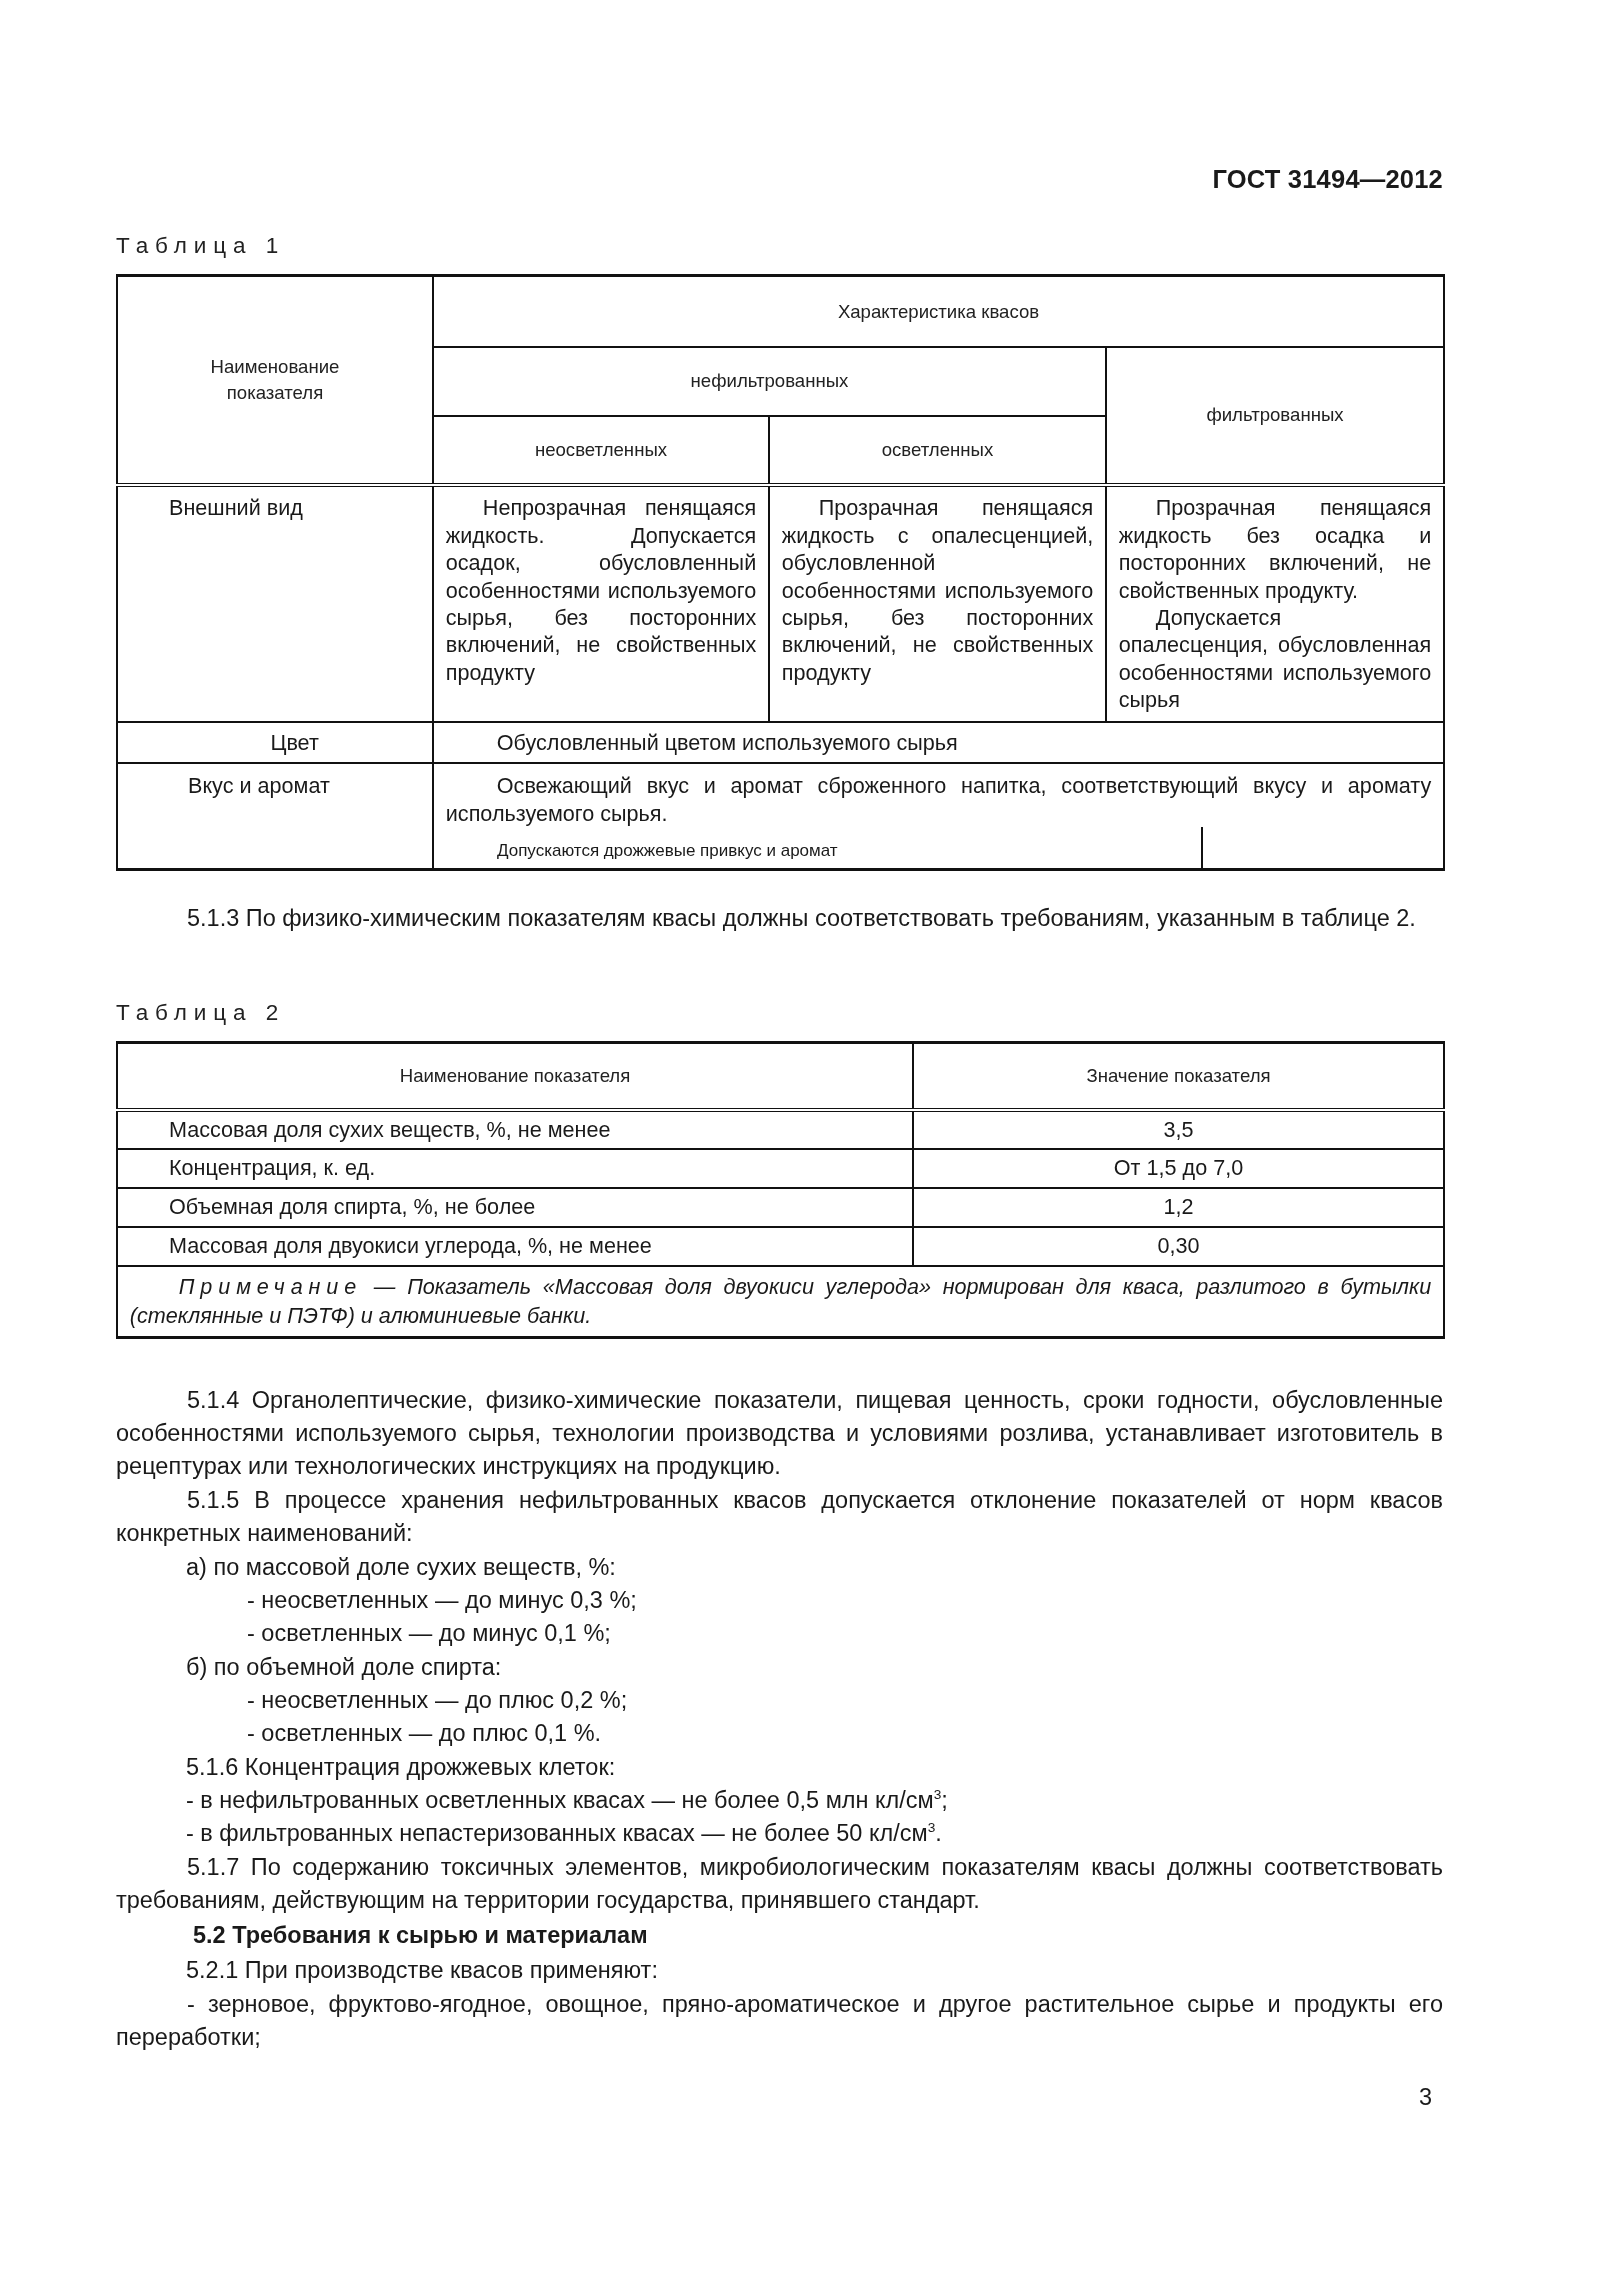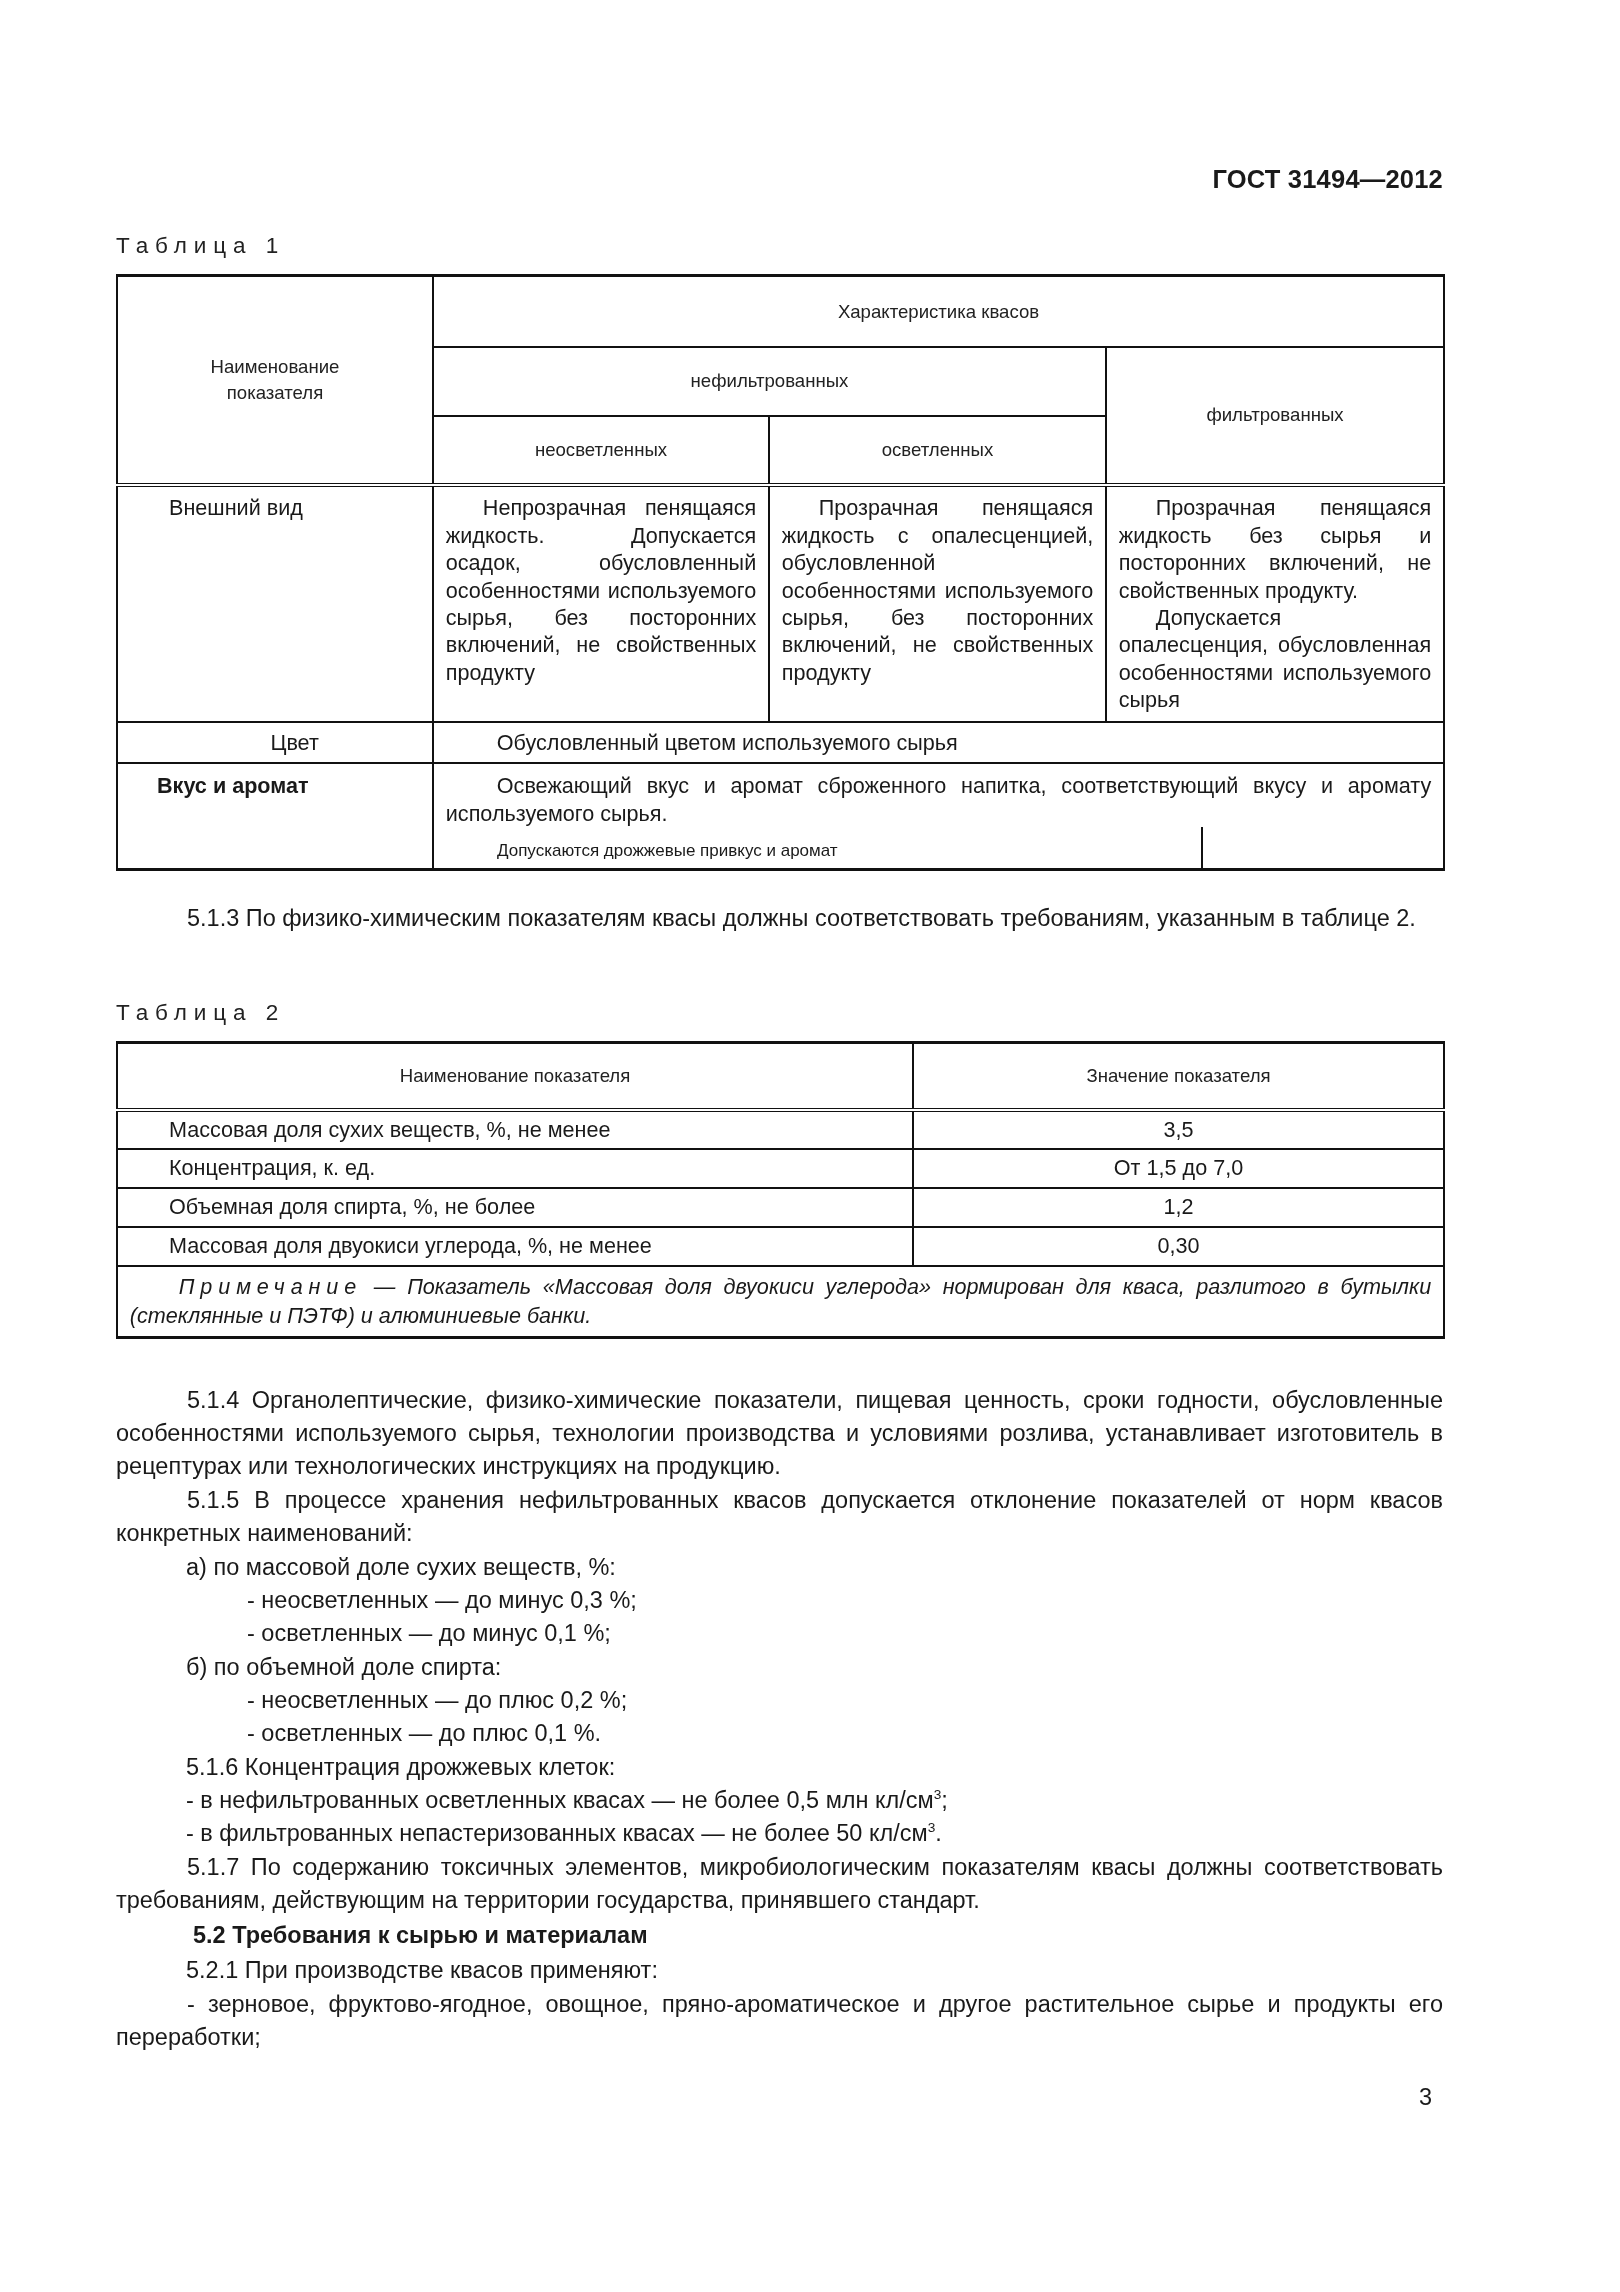--- a/index.html
+++ b/index.html
@@ -59,31 +59,31 @@
   </tr>
   <tr>
     <td class="lbl" style="padding-left:51px;">Внешний вид</td>
     <td>
           <div class="cell-txt" style="padding-top:7.8px;padding-bottom:33px;"><span class="ind"></span><span>Непрозрачная пенящаяся жидкость. Допускается осадок, обусловленный особенностями используемого сырья, без посторонних включений, не свойственных продукту</span></div>
         </td>
     <td>
           <div class="cell-txt"><span class="ind"></span><span>Прозрачная пенящаяся жидкость с опалесценцией, обусловленной особенностями используемого сырья, без посторонних включений, не свойственных продукту</span></div>
         </td>
     <td>
-          <div class="cell-txt"><span class="ind"></span><span>Прозрачная пенящаяся жидкость без сырья и посторонних включений, не свойственных продукту.</span><br><span class="ind"></span><span>Допускается опалесценция, обусловленная особенностями используемого сырья</span></div>
+          <div class="cell-txt"><span class="ind"></span><span>Прозрачная пенящаяся жидкость без осадка и посторонних включений, не свойственных продукту.</span><br><span class="ind"></span><span>Допускается опалесценция, обусловленная особенностями используемого сырья</span></div>
         </td>
   </tr>
   <tr style="height:41px">
     <td class="lbl" style="padding-left:51px;vertical-align:middle;padding-top:2px;padding-bottom:2px;text-align:center;">Цвет</td>
     <td colspan="3" style="vertical-align:middle;">
           <div class="cell-txt" style="padding-top:2px;padding-bottom:2px;"><span class="ind" style="width:51px"></span><span>Обусловленный цветом используемого сырья</span></div>
         </td>
   </tr>
   <tr class="thick-bottom">
-    <td class="lbl thick-bottom" style="padding-left:39px;border-bottom:3.9px solid #111;font-weight:bold;">Вкус и аромат</td>
+    <td class="lbl thick-bottom" style="padding-left:70px;border-bottom:3.9px solid #111;">Вкус и аромат</td>
     <td colspan="3" style="border-bottom:3.9px solid #111;padding:0;">
       <div class="cell-txt" style="padding-bottom:0;"><span class="ind" style="width:51px"></span><span>Освежающий вкус и аромат сброженного напитка, соответствующий вкусу и аромату используемого сырья.</span></div>
       <div style="display:flex; height:41px;">
         <div style="width:769px; padding:9.8px 0 0 63px; box-sizing:border-box; border-right:2px solid #111; font-size:17px;">Допускаются дрожжевые привкус и аромат</div>
         <div style="flex:1;"></div>
       </div>
     </td>
   </tr>
 </tbody>
   </table>

